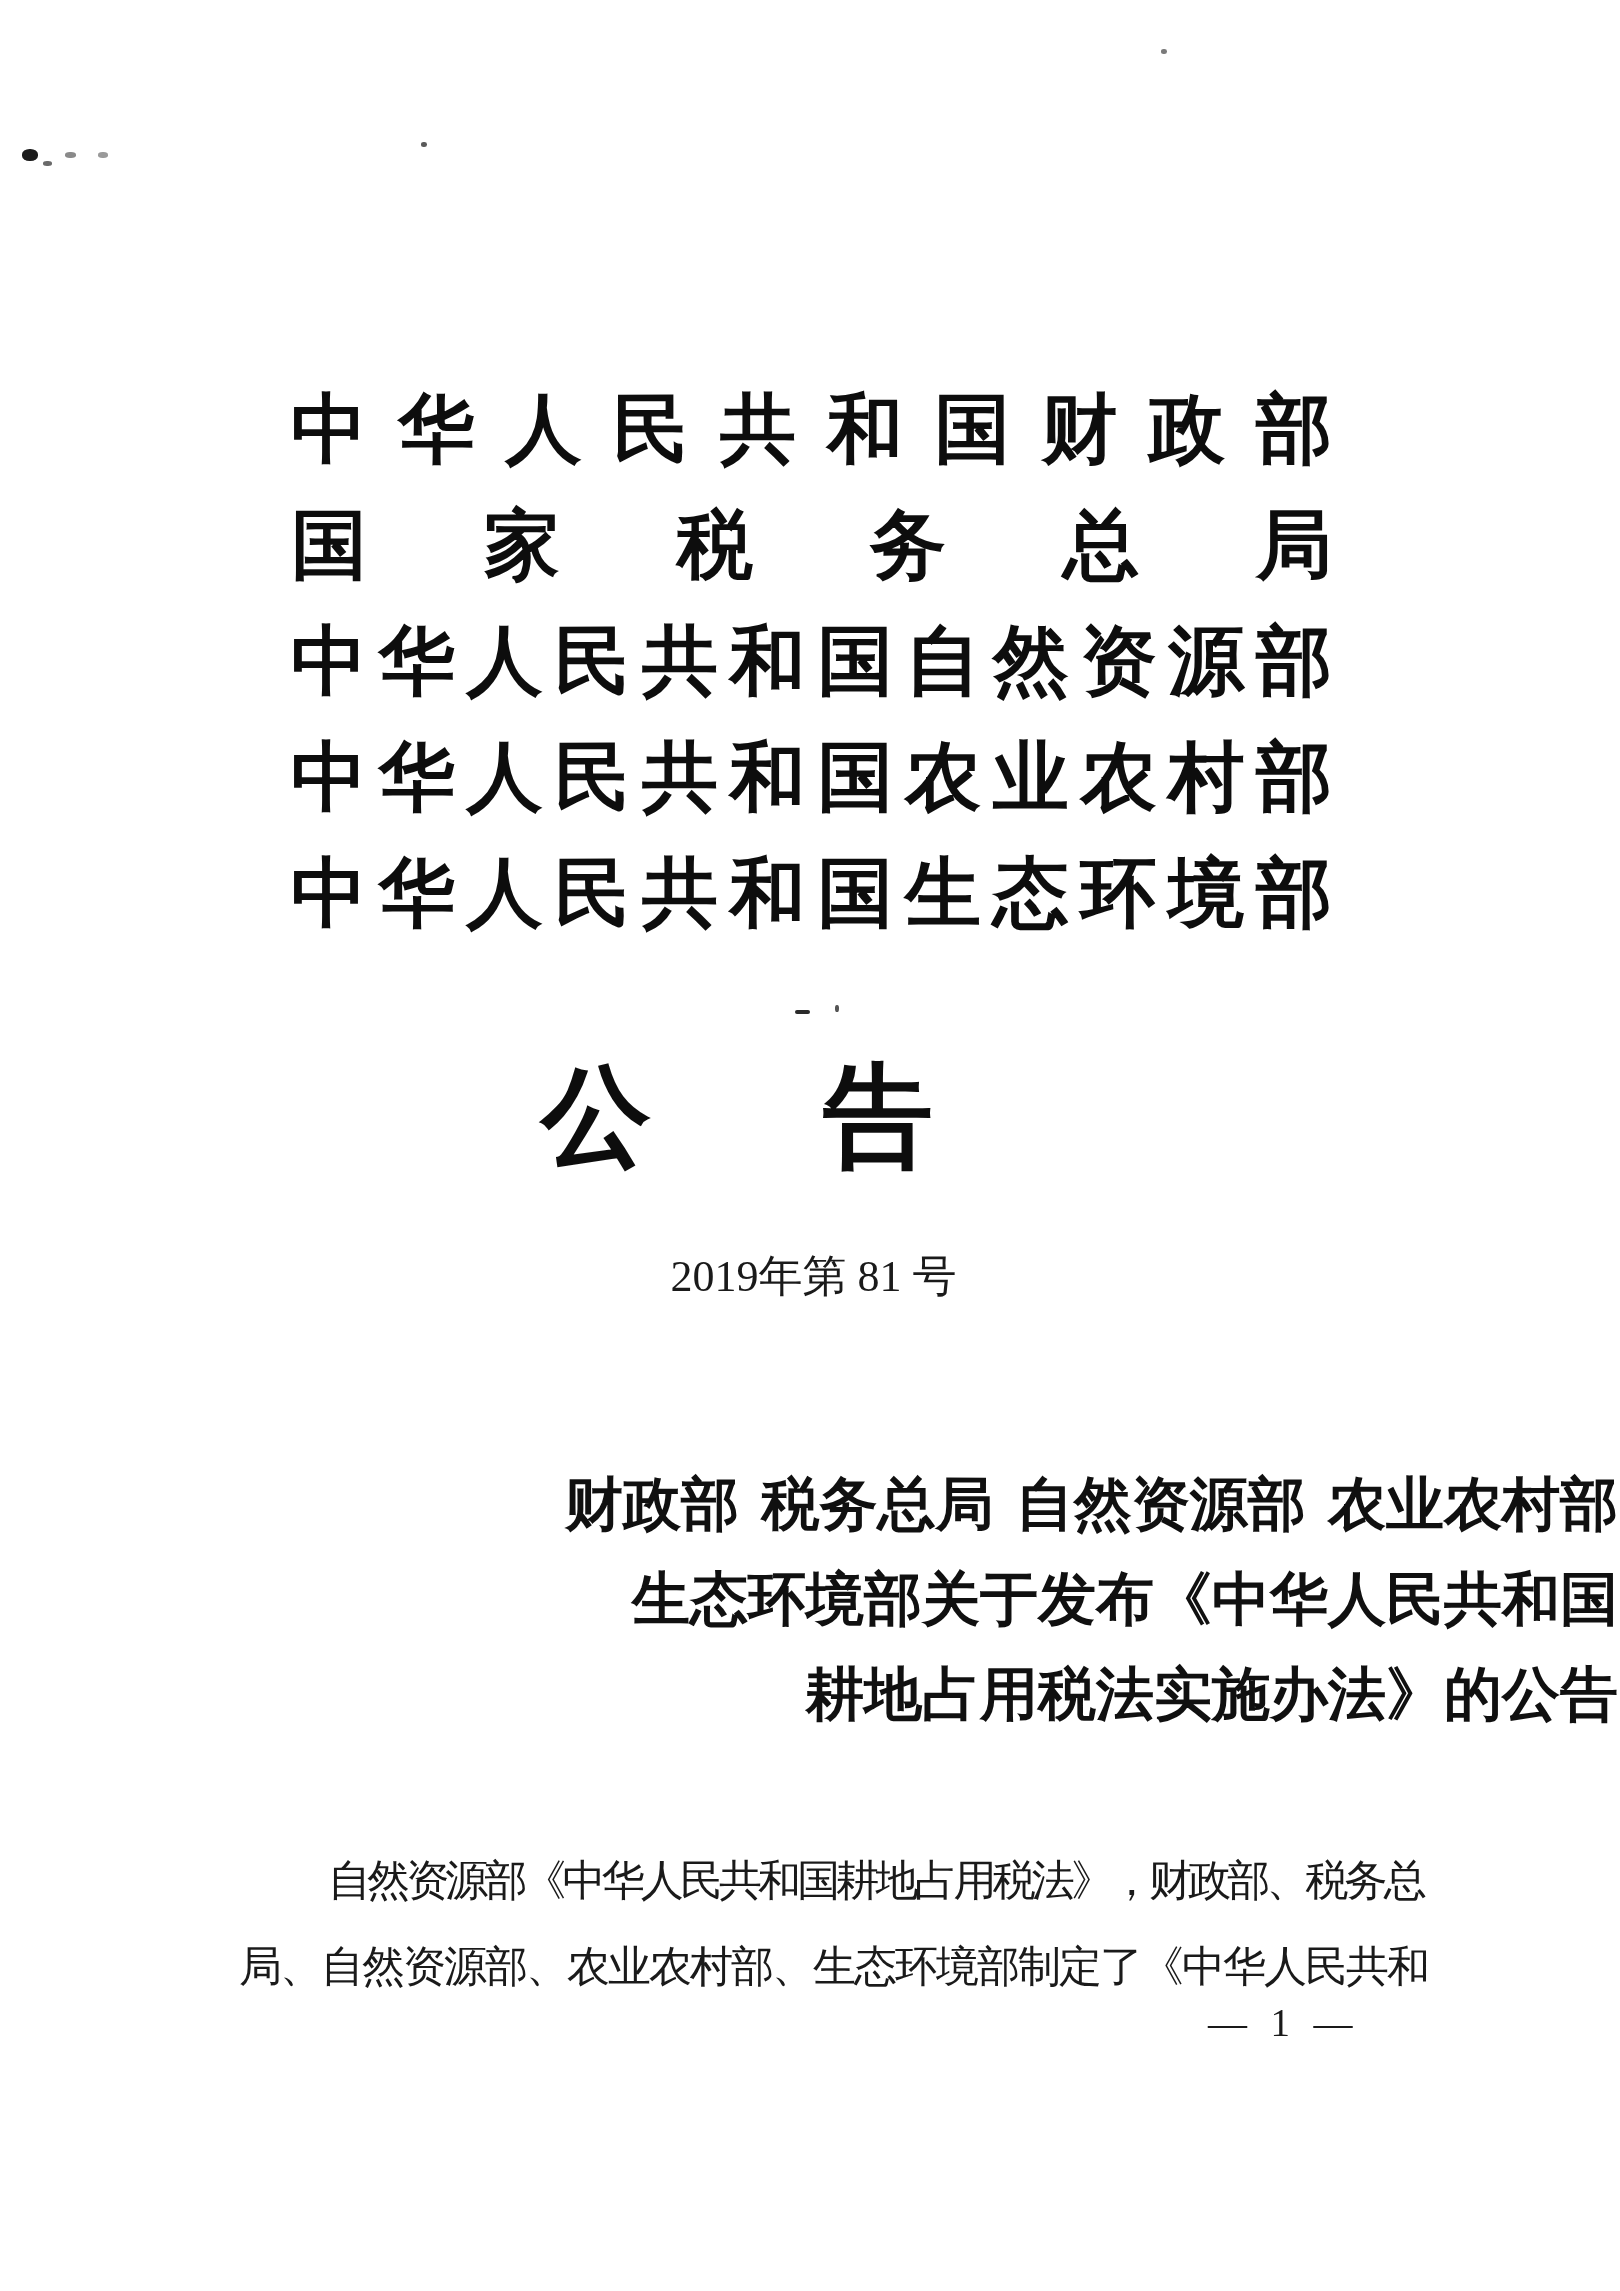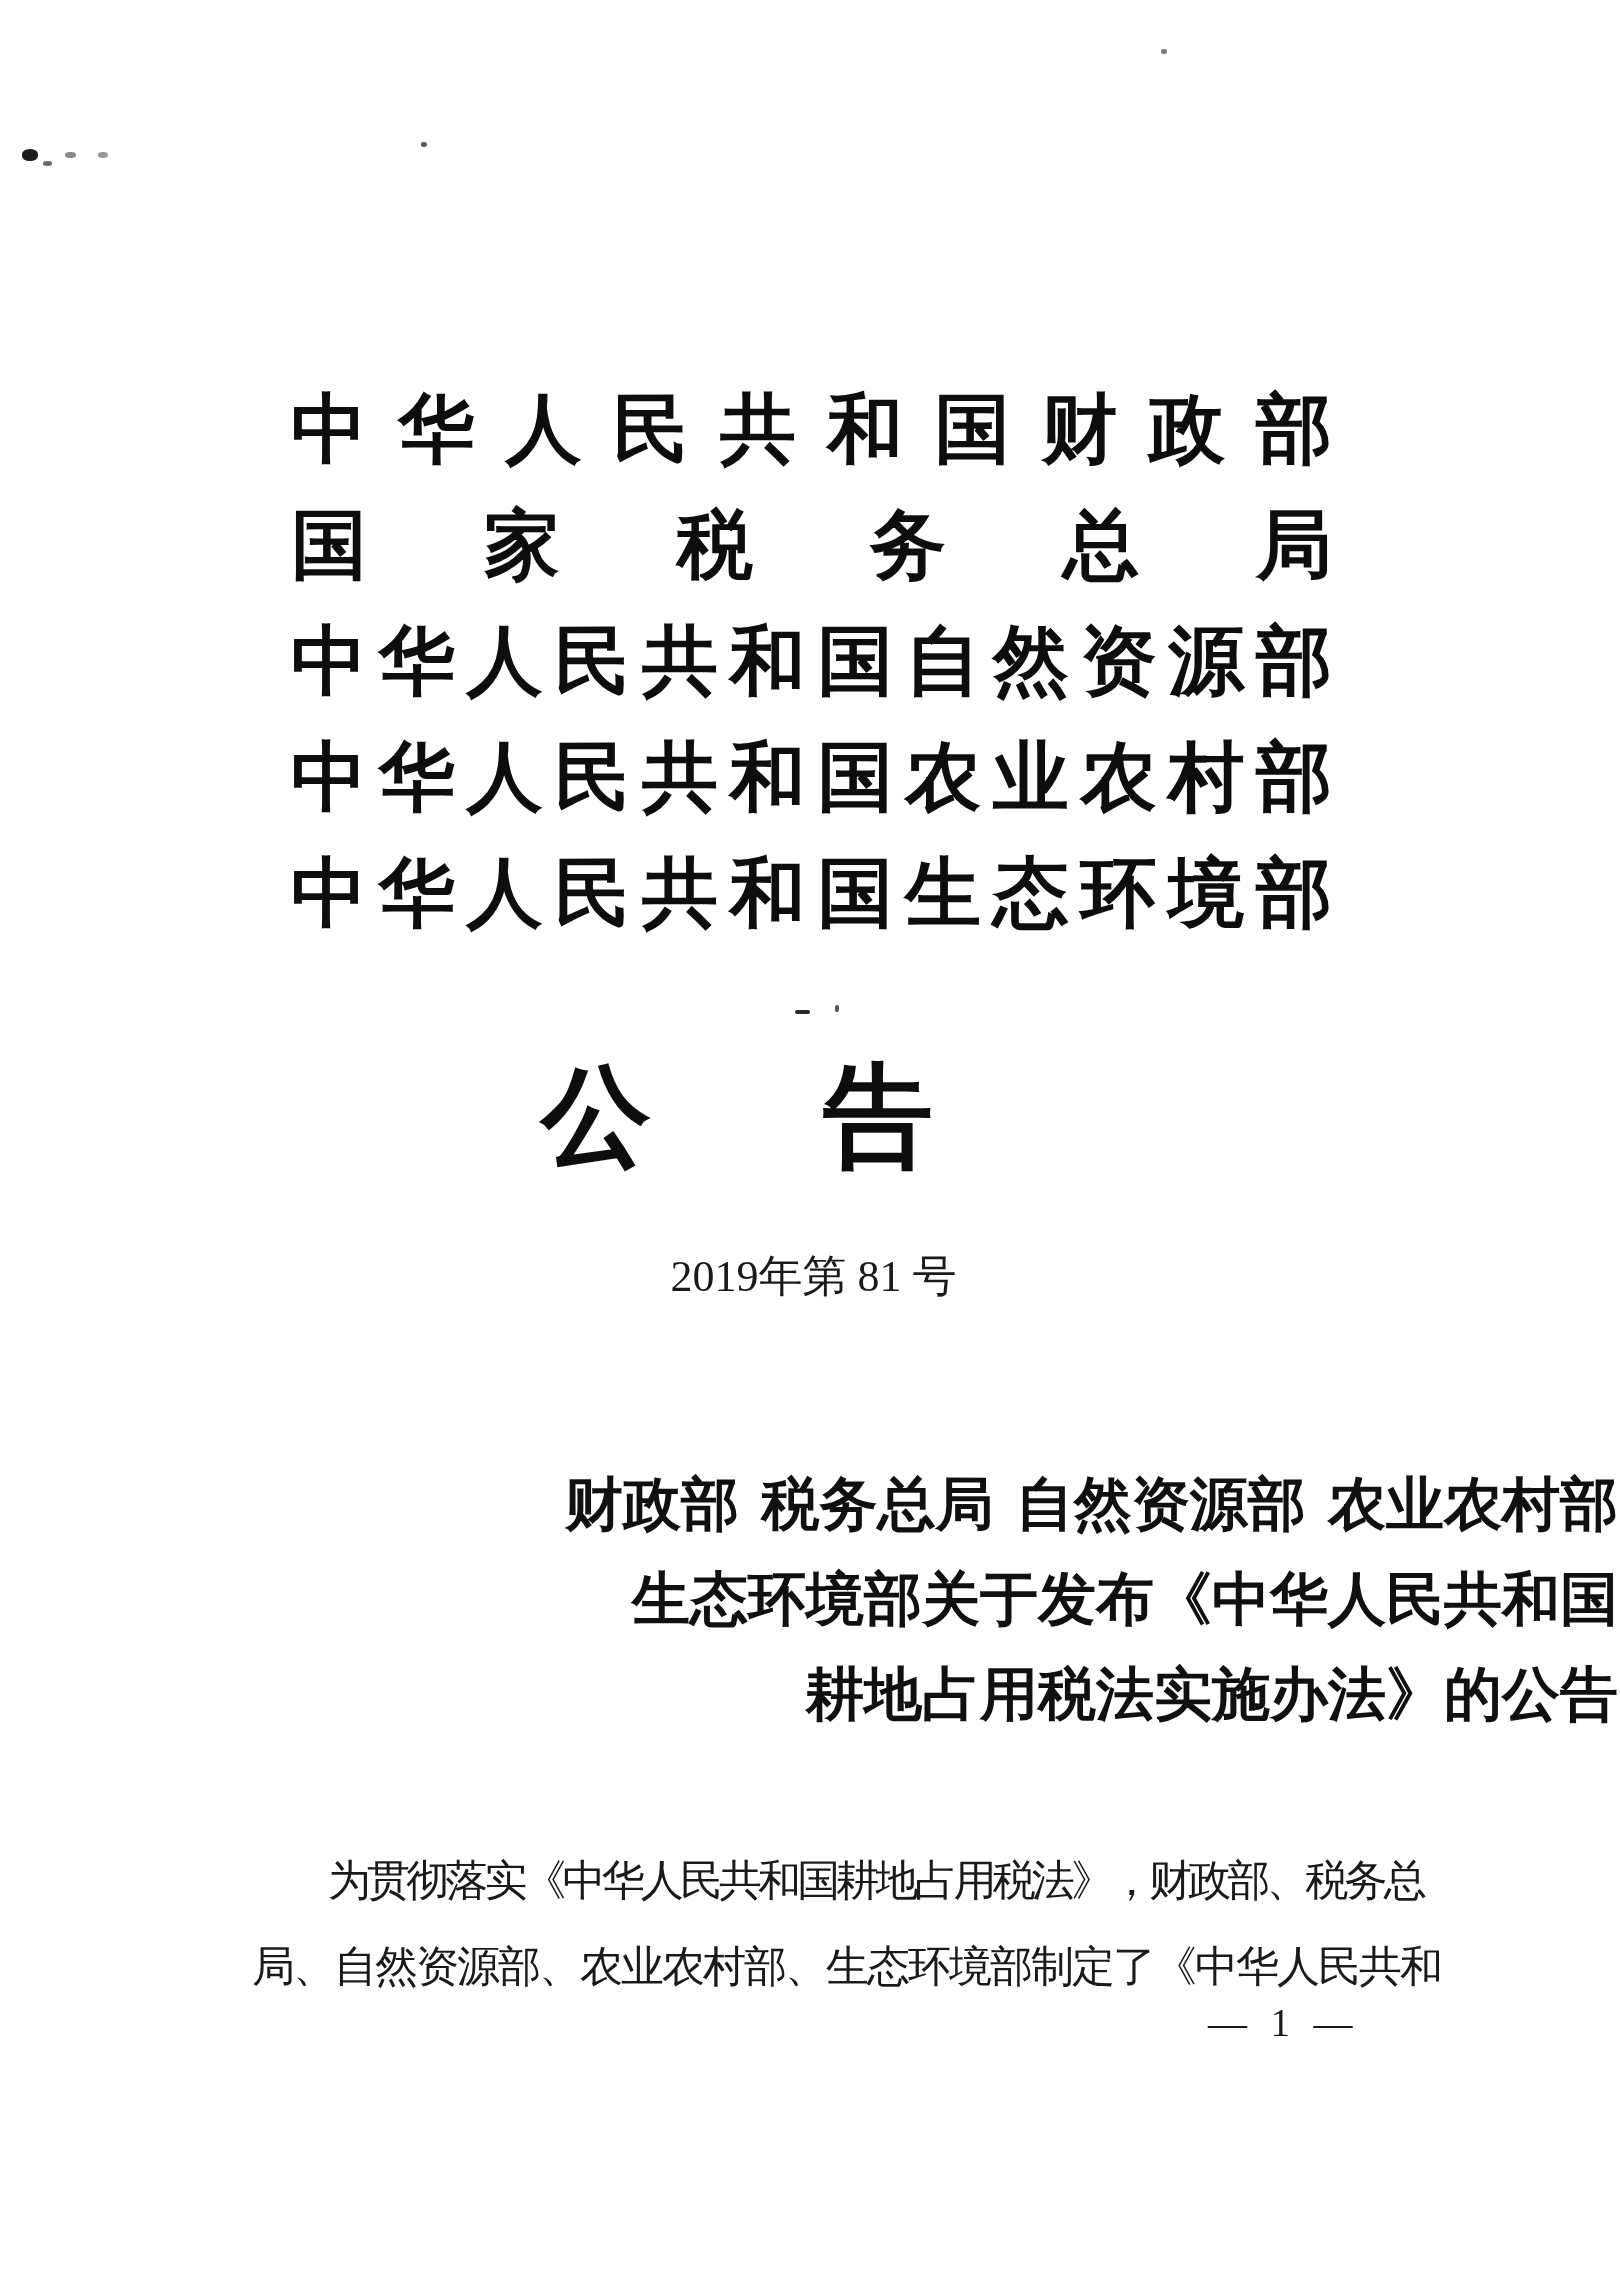--- a/index.html
+++ b/index.html
@@ -72,21 +72,21 @@
   }
 
   
   .body-line {
     position: absolute;
     font-size: 43px;
     color: #1a1a1a;
     white-space: nowrap;
   }
   .body-line-1 { left: 328px; top: 1852px; letter-spacing: -3.9px; }
-  .body-line-2 { left: 252px; top: 1938px; letter-spacing: -2px; }
+  .body-line-2 { left: 239px; top: 1938px; letter-spacing: -2px; }
 
   
   .page-number {
     position: absolute;
     left: 1208px;
     top: 2000px;
     font-size: 39px;
     letter-spacing: 2px;
     word-spacing: 9.8px;
     color: #1a1a1a;
@@ -188,19 +188,19 @@
     </div>
 
   <div class="doc-number">2019年第 81 号</div>
 
   <div class="subtitle">
     <div>财政部 税务总局 自然资源部 农业农村部</div>
     <div>生态环境部关于发布《中华人民共和国</div>
     <div>耕地占用税法实施办法》的公告</div>
   </div>
 
-  <div class="body-line body-line-1">为贯彻落实《中华人民共和国耕地占用税法》，财政部、税务总</div>
+  <div class="body-line body-line-1">自然资源部《中华人民共和国耕地占用税法》，财政部、税务总</div>
   <div class="body-line body-line-2">局、自然资源部、农业农村部、生态环境部制定了《中华人民共和</div>
 
   <div class="page-number">— 1 —</div>
 
 </div>
 
 
 </body></html>

